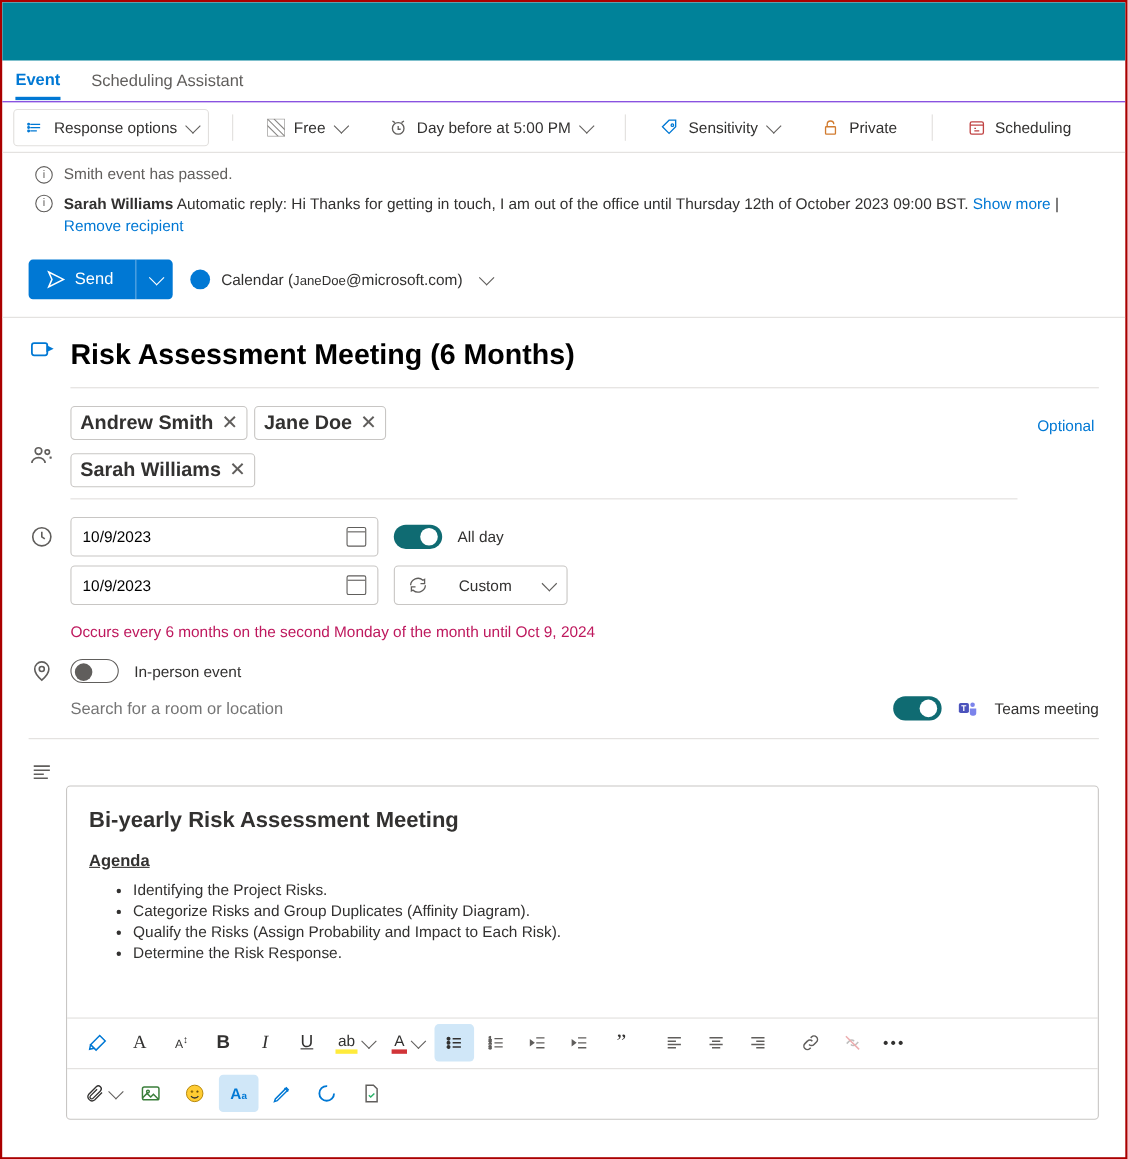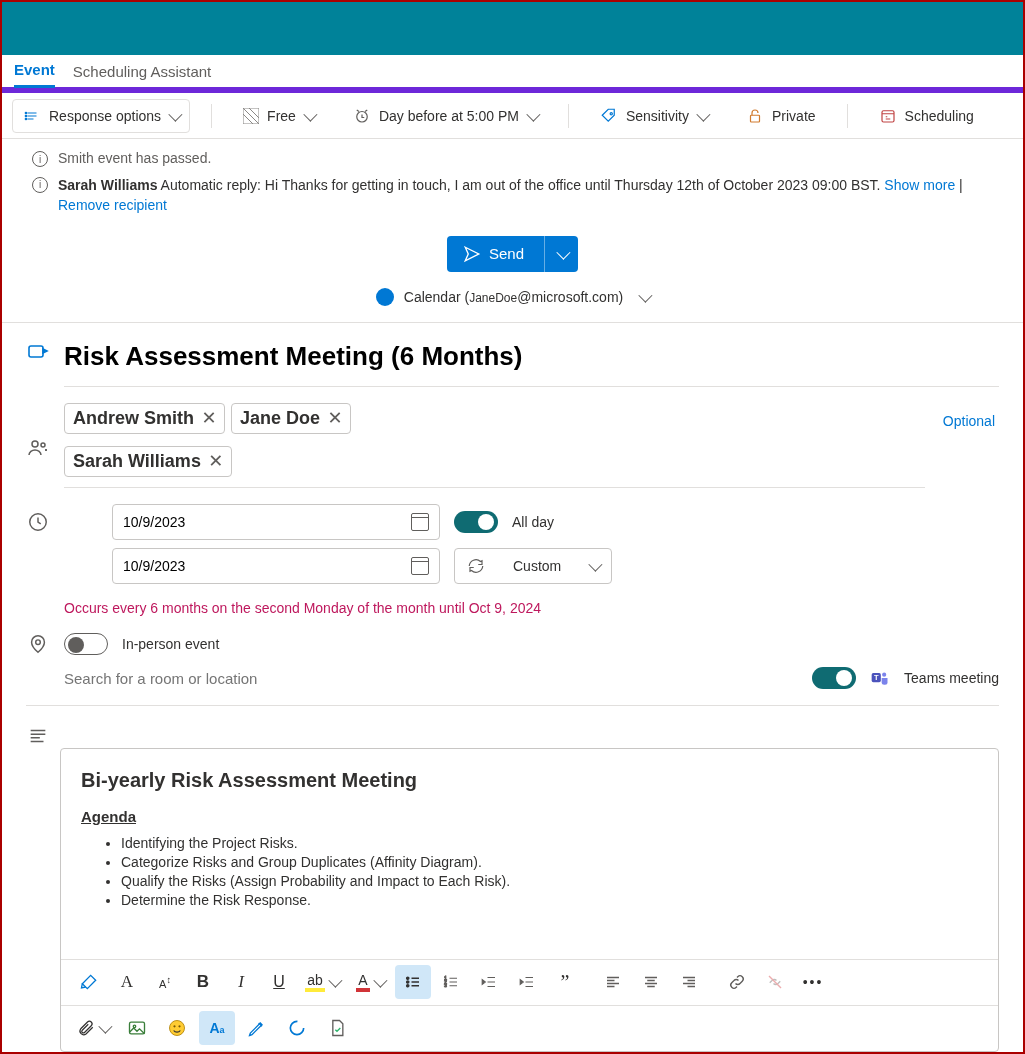--- a/index.html
+++ b/index.html
@@ -13,22 +13,22 @@
     overflow: hidden;
     border: 2px solid #a00;
   }
   .titlebar {
     background: #008299;
     height: 53px;
   }
   .tabs {
     display: flex;
     padding: 0 12px;
-    gap: 18px;
-    border-bottom: 6px solid #6d28d9;
+    gap: 28px;
+    border-bottom: 1px solid #6d28d9;
     height: 38px;
     align-items: center;
   }
   .tab {
     padding: 6px 0;
     cursor: pointer;
     font-size: 15px;
     color: #605e5c;
   }
   .tab.active {
@@ -91,21 +91,20 @@
     font-size: 10px; color: #605e5c;
     flex-shrink: 0;
     margin-top: 2px;
   }
   .link { color: #0078d4; cursor: pointer; }
   .sendrow {
     display: flex;
     align-items: center;
     gap: 16px;
     padding: 10px 24px 16px 24px;
-    flex-direction: column;
   }
   .send-btn {
     display: flex;
     align-items: center;
     background: #0078d4;
     color: #fff;
     border-radius: 4px;
     height: 36px;
     overflow: hidden;
   }
@@ -172,23 +171,22 @@
     color: #0078d4;
     padding: 6px 4px;
     cursor: pointer;
     align-self: flex-start;
     margin-top: 4px;
   }
   .date-box {
     display: flex; align-items: center;
     border: 1px solid #c8c6c4;
     border-radius: 4px;
-    width: 328px; height: 36px;
+    width: 280px; height: 36px;
     padding: 0 10px;
-    margin-left: 48px;
   }
   .date-box input {
     border: none; outline: none; flex:1; font-size: 14px;
   }
   .cal-icon {
     width:18px;height:18px;
     border:1.5px solid #605e5c; border-radius:2px; position:relative;
   }
   .cal-icon::before {
     content:""; position:absolute; top:3px; left:0; right:0; border-top:1.5px solid #605e5c;

